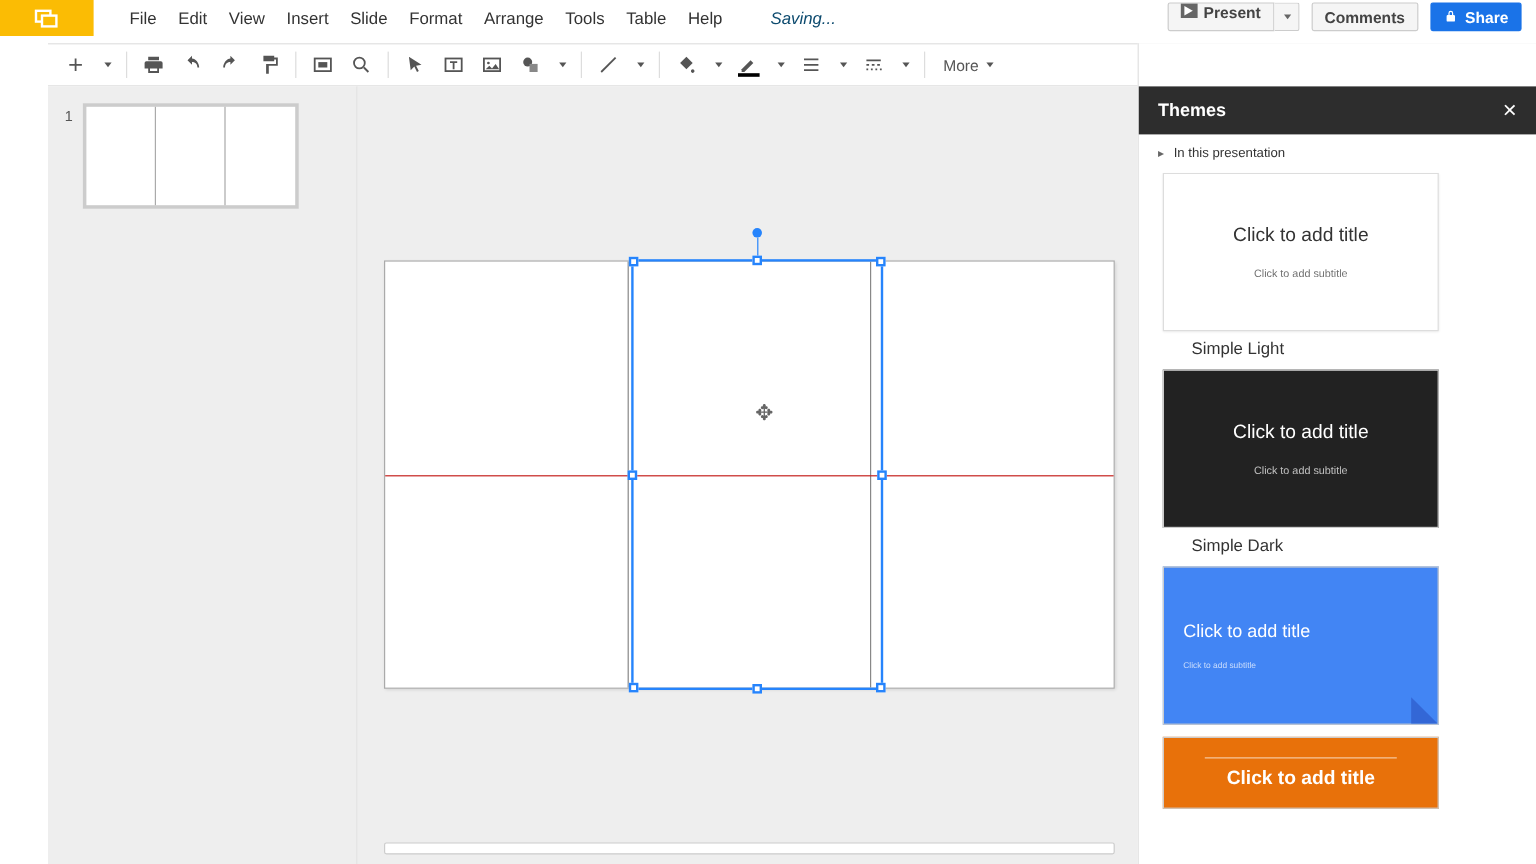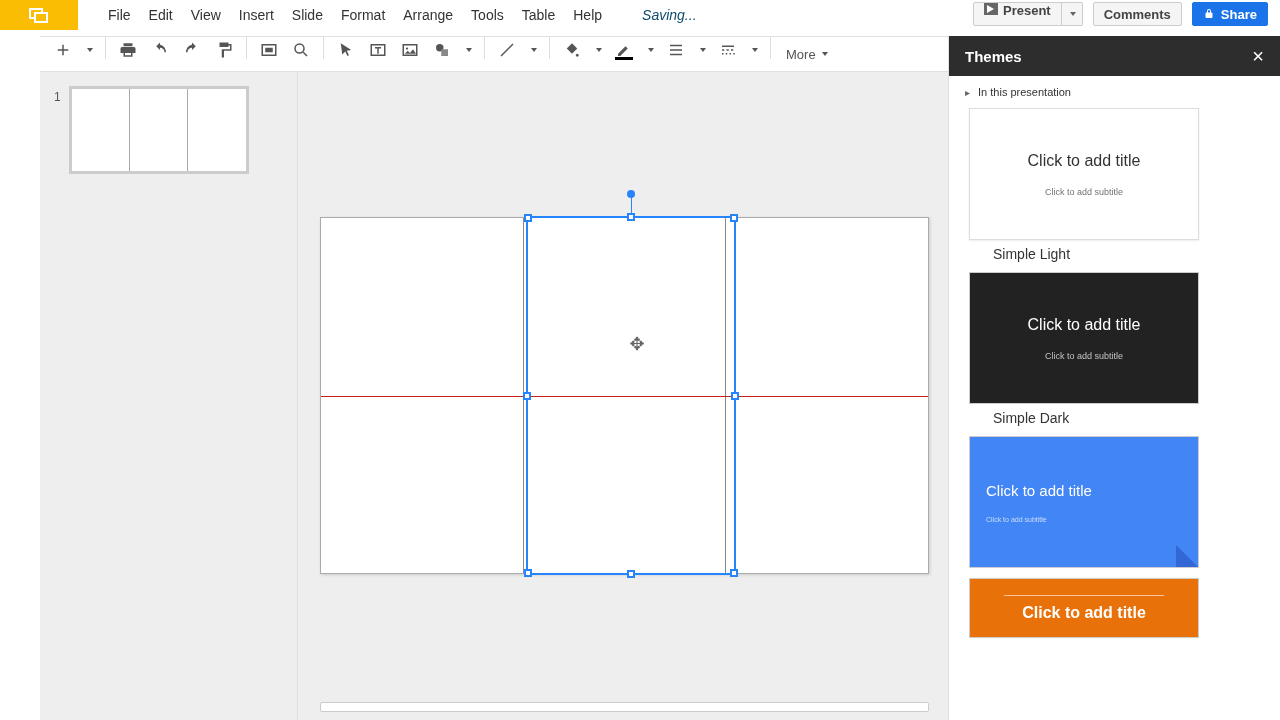--- a/index.html
+++ b/index.html
@@ -16,21 +16,21 @@
 .btn { border: 1px solid #ccc; background: #f5f5f5; height: 24px; display: flex; align-items: center; padding: 0 10px; font-size: 13px; font-weight: bold; border-radius: 2px; cursor: pointer; color: #444; }
 .btn-present { display: flex; align-items: flex-start; gap: 5px; margin-left: 16px; }
 .btn-present .tri { width: 0; height: 0; border-left: 7px solid #666; border-top: 4px solid transparent; border-bottom: 4px solid transparent; display: inline-block; }
 .btn-group { display: flex; }
 .btn-group .btn:first-child { border-radius: 2px 0 0 2px; }
 .btn-group .btn.dd { border-left: none; border-radius: 0 2px 2px 0; padding: 0 6px; }
 .btn-share { background: #1a73e8; color: #fff; border-color: #1a73e8; display: flex; align-items: center; gap: 6px; }
 .btn-share svg { width: 12px; height: 12px; fill: #fff; }
 
 
-.toolbar { position: absolute; top: 36px; left: 40px; right: 0; height: 36px; border-top: 1px solid #e0e0e0; border-bottom: 1px solid #e0e0e0; display: flex; padding: 0 10px; gap: 6px; background: #fff; }
+.toolbar { position: absolute; top: 36px; left: 40px; right: 0; height: 36px; border-top: 1px solid #e0e0e0; border-bottom: 1px solid #e0e0e0; display: flex; align-items: center; padding: 0 10px; gap: 6px; background: #fff; }
 .tool { width: 26px; height: 26px; display: flex; align-items: center; justify-content: center; cursor: pointer; border-radius: 2px; color: #555; }
 .tool svg { width: 18px; height: 18px; fill: #555; }
 .tool.dd { width: 14px; }
 .sep { width: 1px; height: 22px; background: #ddd; margin: 0 3px; }
 .tool-more { font-size: 13px; color: #555; cursor: pointer; padding: 0 6px; display: flex; align-items: center; gap: 4px; }
 .chev-up { margin-left: auto; margin-right: 10px; }
 
 
 .filmstrip { position: absolute; top: 72px; left: 40px; width: 258px; bottom: 0; border-right: 1px solid #e0e0e0; background: #eee; padding: 14px 14px; }
 .thumb-row { display: flex; gap: 8px; }
@@ -55,21 +55,21 @@
 .handle.bl { left: -4px; bottom: -4px; }
 .handle.bm { left: calc(50% - 4px); bottom: -5px; }
 .handle.br { right: -4px; bottom: -4px; }
 .rotate-handle { position: absolute; left: calc(50% - 4px); top: -28px; width: 8px; height: 8px; background: #2684fc; border-radius: 50%; }
 .rotate-line { position: absolute; left: 50%; top: -20px; height: 20px; width: 1px; background: #2684fc; }
 .move-cursor { position: absolute; left: 327px; top: 260px; width: 24px; height: 24px; display: flex; align-items: center; justify-content: center; color: #666; font-size: 18px; }
 .bottom-bar { position: absolute; left: 22px; bottom: 8px; width: 609px; height: 10px; background: #fff; border: 1px solid #ccc; border-radius: 2px; }
 
 
 .themes-panel { position: absolute; top: 36px; right: 0; width: 332px; bottom: 0; background: #fff; border-left: 1px solid #e0e0e0; }
-.themes-header { height: 40px; background: #2d2d2d; color: #fff; display: flex; align-items: center; padding: 0 16px; font-size: 15px; font-weight: bold; justify-content: space-between; }
+.themes-header { height: 40px; background: #2d2d2d; color: #fff; display: flex; align-items: center; padding: 0 16px; font-size: 15px; font-weight: bold; justify-content: space-between; margin-top: 36px; }
 .themes-header .close { cursor: pointer; font-size: 20px; font-weight: normal; }
 .in-this { padding: 10px 16px; font-size: 11px; color: #333; display: flex; align-items: center; gap: 8px; }
 .in-this::before { content: "▸"; font-size: 10px; color: #666; }
 .theme-list { padding: 0 20px; overflow-y: auto; height: calc(100% - 80px); }
 .theme-card { margin-bottom: 10px; }
 .theme-preview { width: 230px; height: 132px; border: 1px solid #ccc; display: flex; flex-direction: column; align-items: center; justify-content: center; cursor: pointer; position: relative; }
 .theme-title { font-size: 16px; }
 .theme-sub { font-size: 9px; margin-top: 17px; opacity: 0.7; }
 .theme-label { font-size: 14px; color: #333; margin-top: 6px; margin-left: 24px; }
 .theme-preview.light { background: #fff; color: #333; border: 1px solid #ddd; box-shadow: 0 1px 2px rgba(0,0,0,0.08); }

